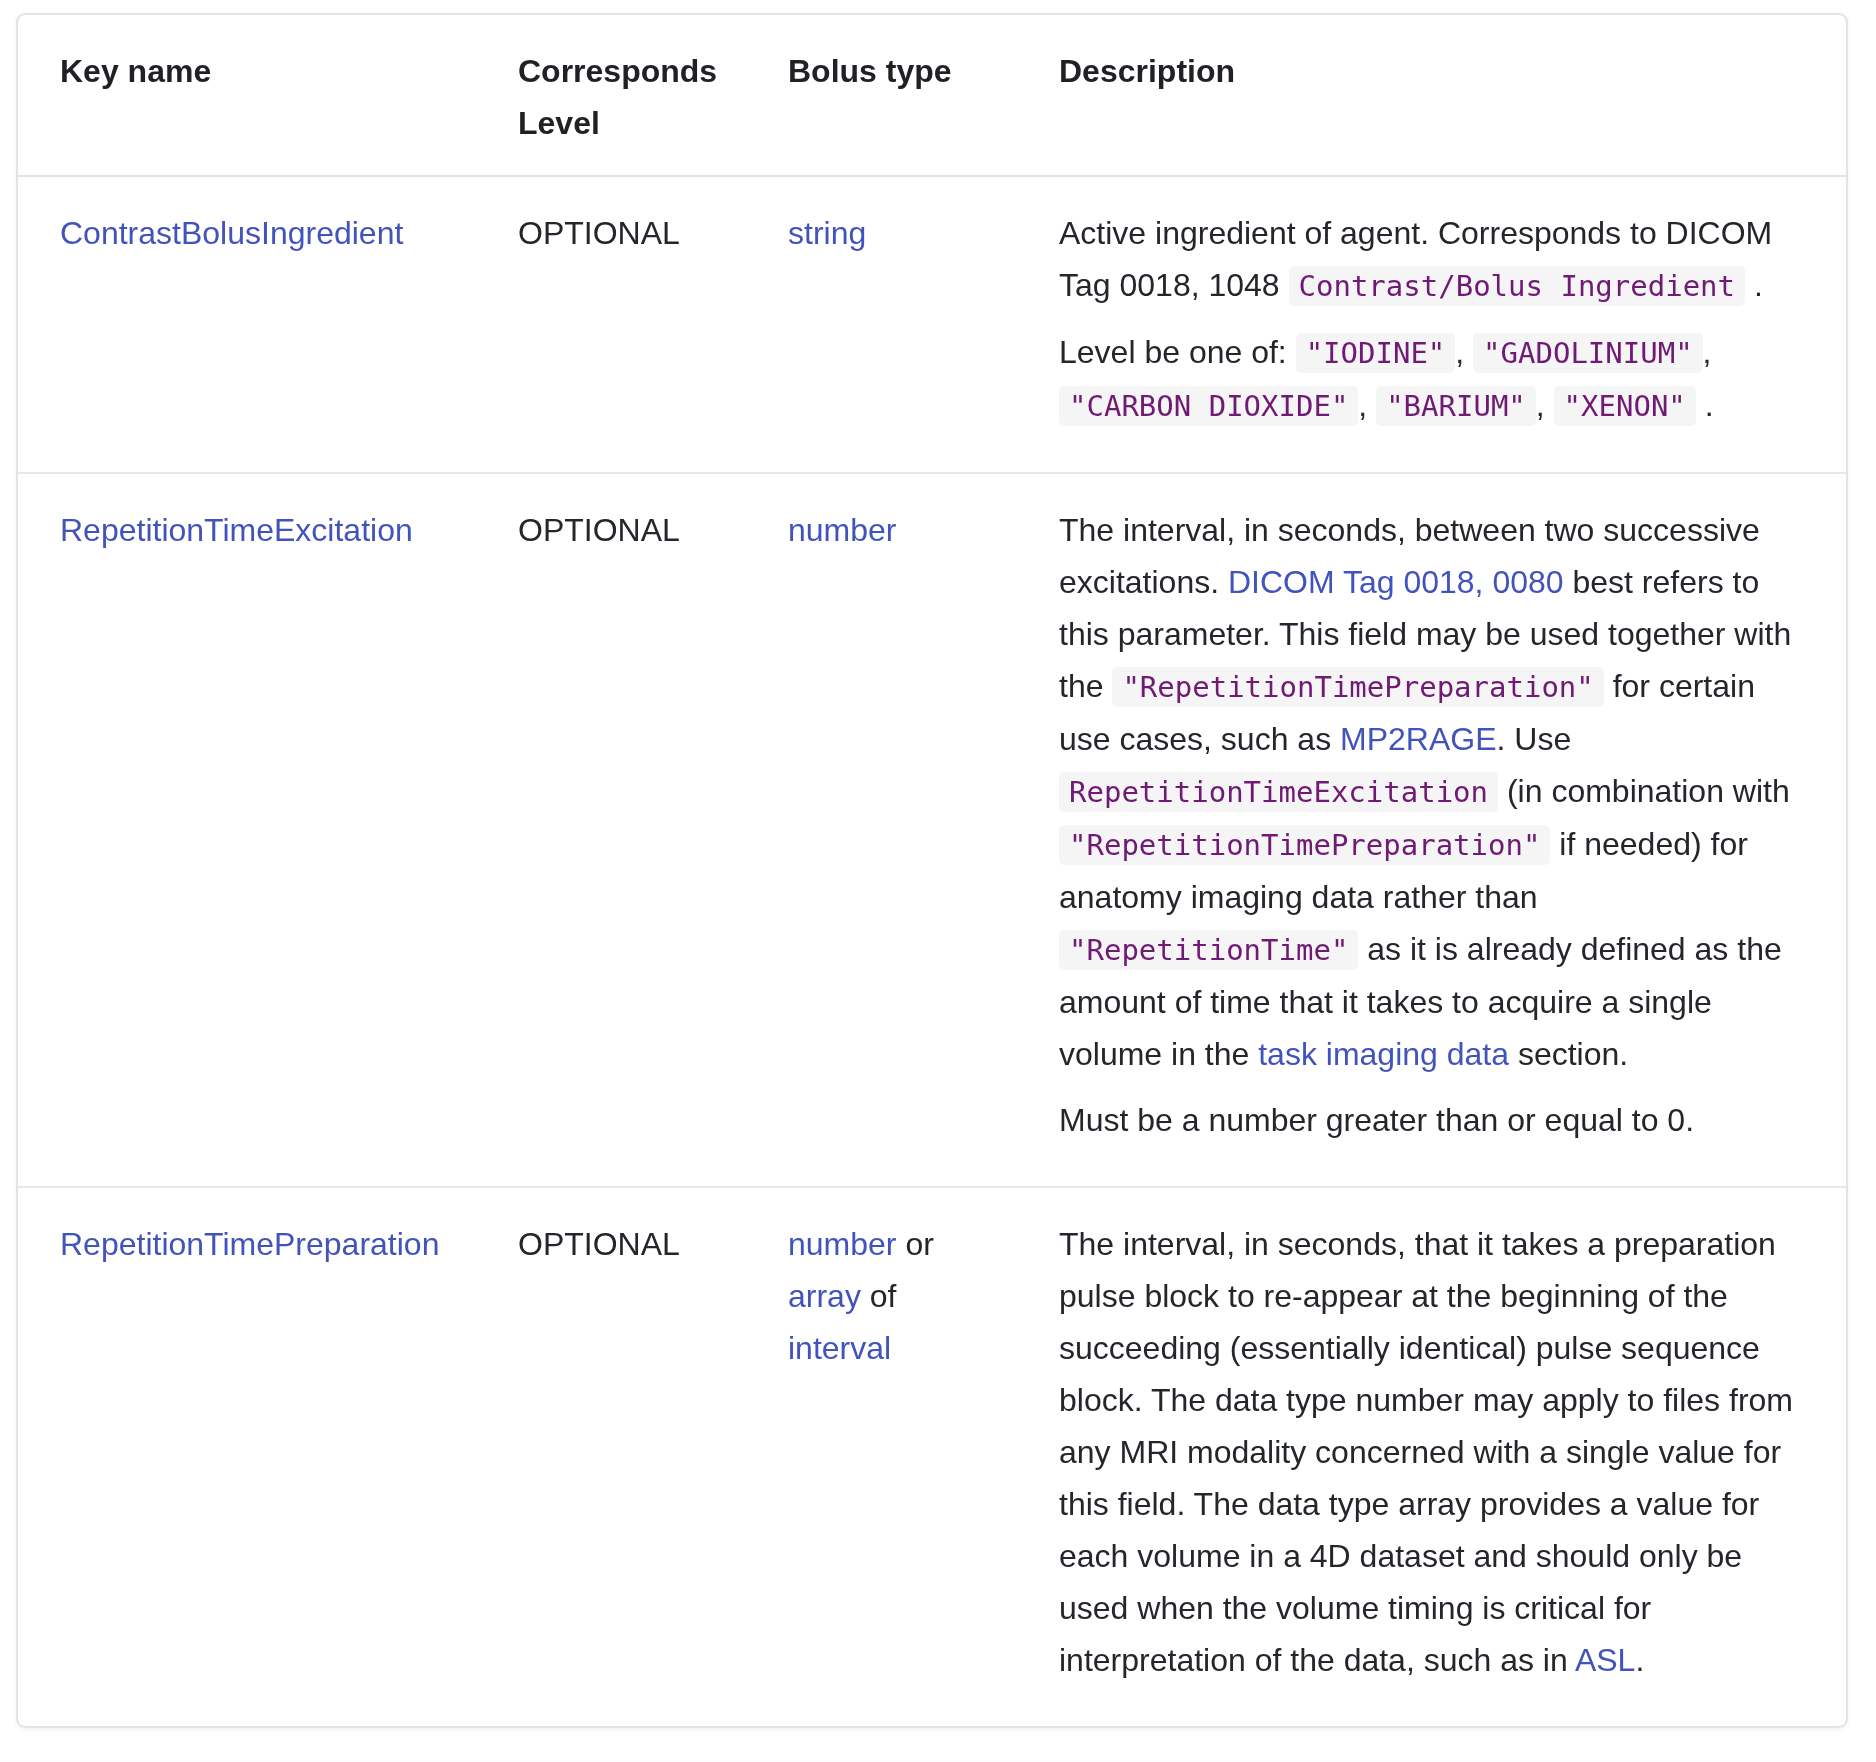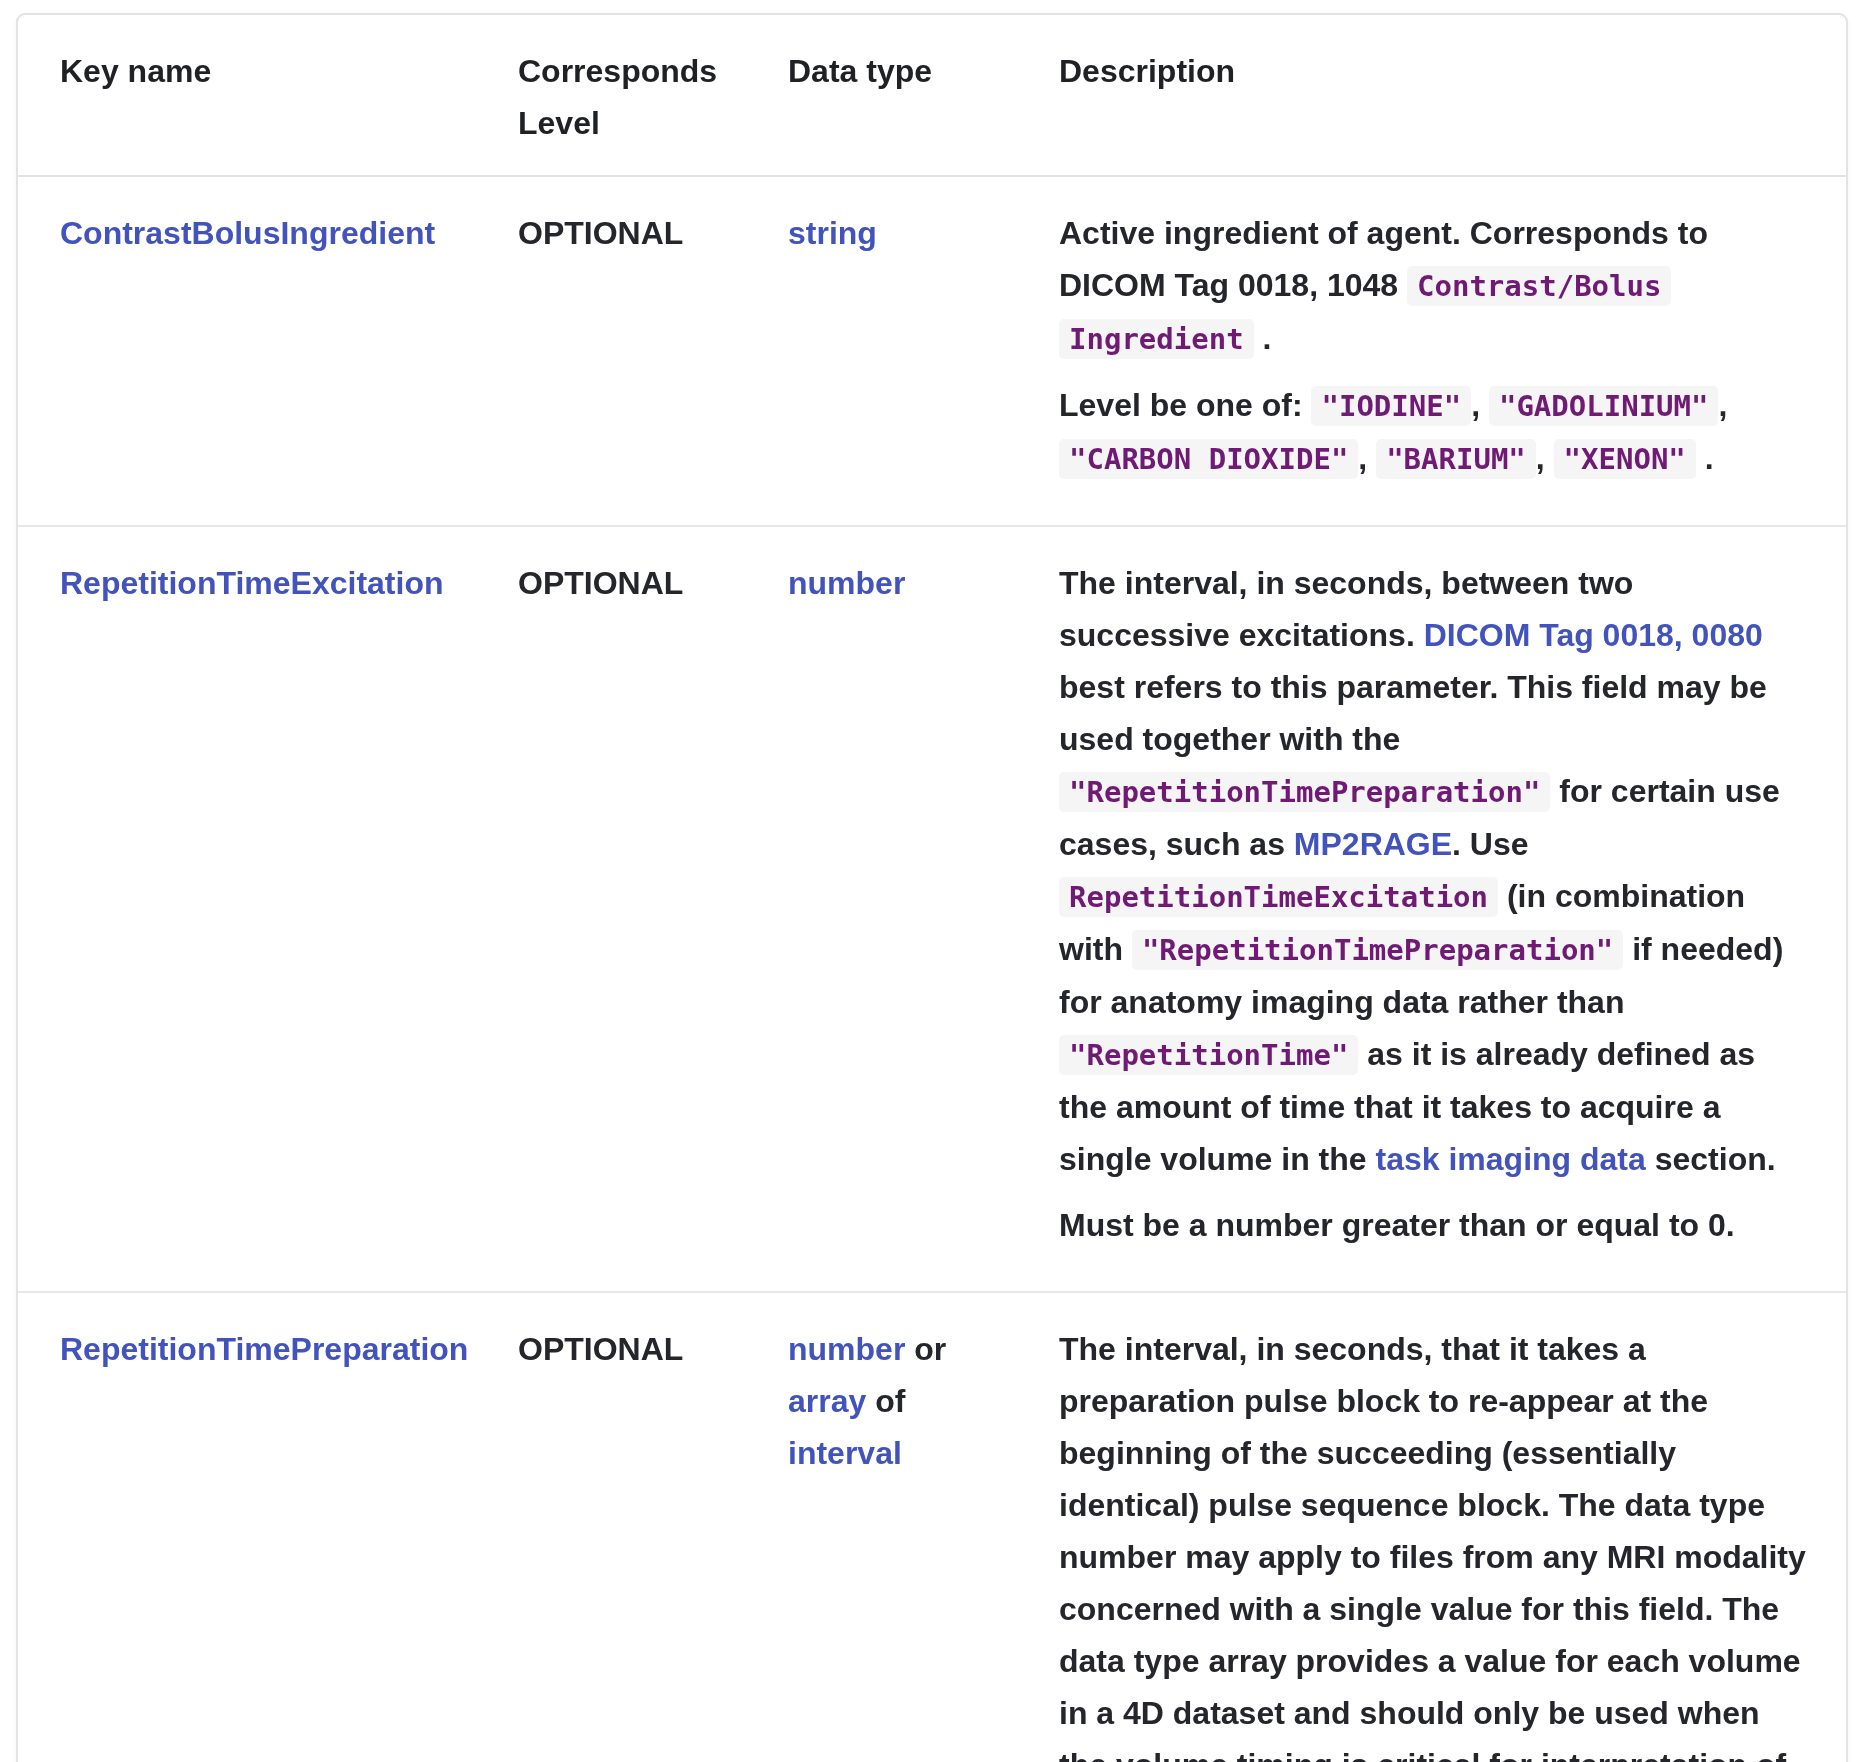--- a/index.html
+++ b/index.html
@@ -18,21 +18,20 @@
     border-radius:9px;
     box-shadow:0 2px 5px rgba(0,0,0,.05);
     font-size:32px;
     line-height:52px;
   }
   th,td{
     vertical-align:top;
     text-align:left;
     padding:30px 36px 26px 42px;
     word-wrap:normal;
-    font-weight:bold;
   }
   thead th{
     font-weight:700;
     color:#1f2125;
     border-bottom:2px solid #e3e3e6;
   }
   tbody tr:not(:last-child) td{border-bottom:2px solid #e7e7ea;}
   td p, .cell p{margin:0 0 14px 0;}
   td p + p{margin-top:32px;}
   a.lnk{color:#4253bc;text-decoration:none;cursor:pointer;}
@@ -55,21 +54,21 @@
     <colgroup>
       <col style="width:458px">
       <col style="width:270px">
       <col style="width:271px">
       <col>
     </colgroup>
     <thead>
       <tr>
         <th>Key name</th>
         <th>Corresponds Level</th>
-        <th>Data type</th>
+        <th>Bolus type</th>
         <th>Description</th>
       </tr>
     </thead>
     <tbody>
       <tr>
         <td class="cell">
           <p><a class="lnk" href="#">ContrastBolusIngredient</a></p>
         </td>
         <td class="cell">
           <p><span>OPTIONAL</span></p>

